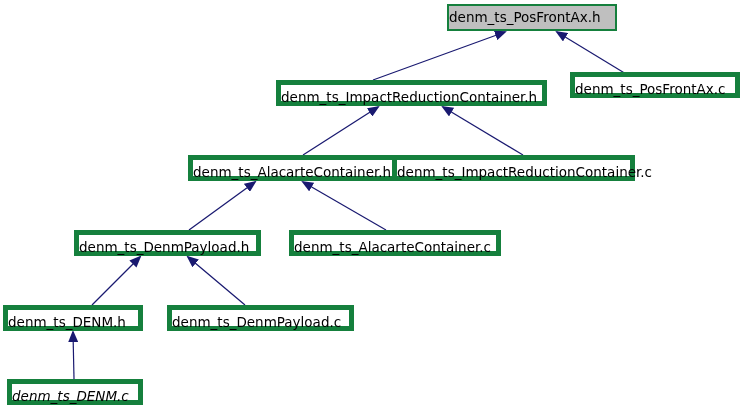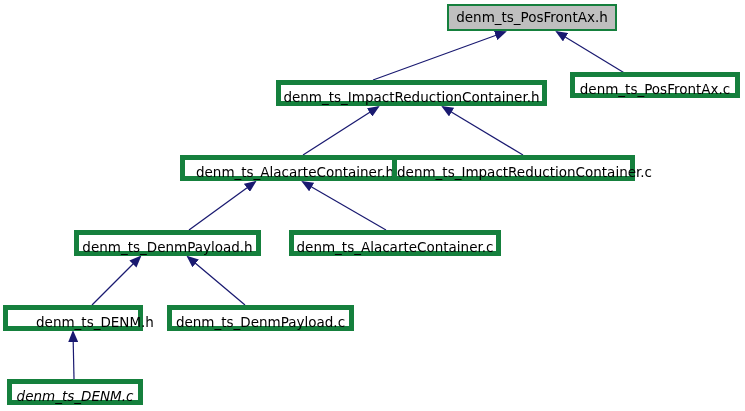--- a/index.html
+++ b/index.html
@@ -23,21 +23,20 @@
     height: 411px;
   }
   .node {
     position: absolute;
     box-sizing: border-box;
     background: #ffffff;
     border: 5px solid #15803d;
     color: #000000;
     font-size: 13.5px;
     line-height: 24px;
-    text-align: center;
     white-space: nowrap;
     cursor: pointer;
   }
   .node.highlight {
     background: #bfbfbf;
     border-width: 2px;
     line-height: 23px;
     cursor: default;
   }
 </style>
@@ -62,27 +61,27 @@
     <line x1="245" y1="305" x2="188" y2="257" stroke="#191970" stroke-width="1.2" marker-end="url(#arrowhead)"></line>
     <line x1="74" y1="379" x2="73" y2="332" stroke="#191970" stroke-width="1.2" marker-end="url(#arrowhead)"></line>
   </svg>
 
   <div class="node highlight" style="left:447px; top:4px; width:170px; height:27px;">denm_ts_PosFrontAx.h</div>
 
   <div class="node" style="left:276px; top:80px; width:271px; height:26px;">denm_ts_ImpactReductionContainer.h</div>
 
   <div class="node" style="left:570px; top:72px; width:170px; height:26px;">denm_ts_PosFrontAx.c</div>
 
-  <div class="node" style="left:180px; top:155px; width:230px; height:26px;">denm_ts_AlacarteContainer.h</div>
+  <div class="node" style="left:188px; top:155px; width:230px; height:26px;">denm_ts_AlacarteContainer.h</div>
 
   <div class="node" style="left:392px; top:155px; width:243px; height:26px;">denm_ts_ImpactReductionContainer.c</div>
 
   <div class="node" style="left:74px; top:230px; width:187px; height:26px;">denm_ts_DenmPayload.h</div>
 
   <div class="node" style="left:289px; top:230px; width:212px; height:26px;">denm_ts_AlacarteContainer.c</div>
 
-  <div class="node" style="left:3px; top:305px; width:140px; height:26px;padding-left:28px;">denm_ts_DENM.h</div>
+  <div class="node" style="left:3px; top:305px; width:140px; height:26px;">denm_ts_DENM.h</div>
 
   <div class="node" style="left:167px; top:305px; width:187px; height:26px;">denm_ts_DenmPayload.c</div>
 
   <div class="node" style="left:7px; top:379px; width:136px; height:26px;font-style:italic;">denm_ts_DENM.c</div>
 
 </div>
 
 </body></html>

